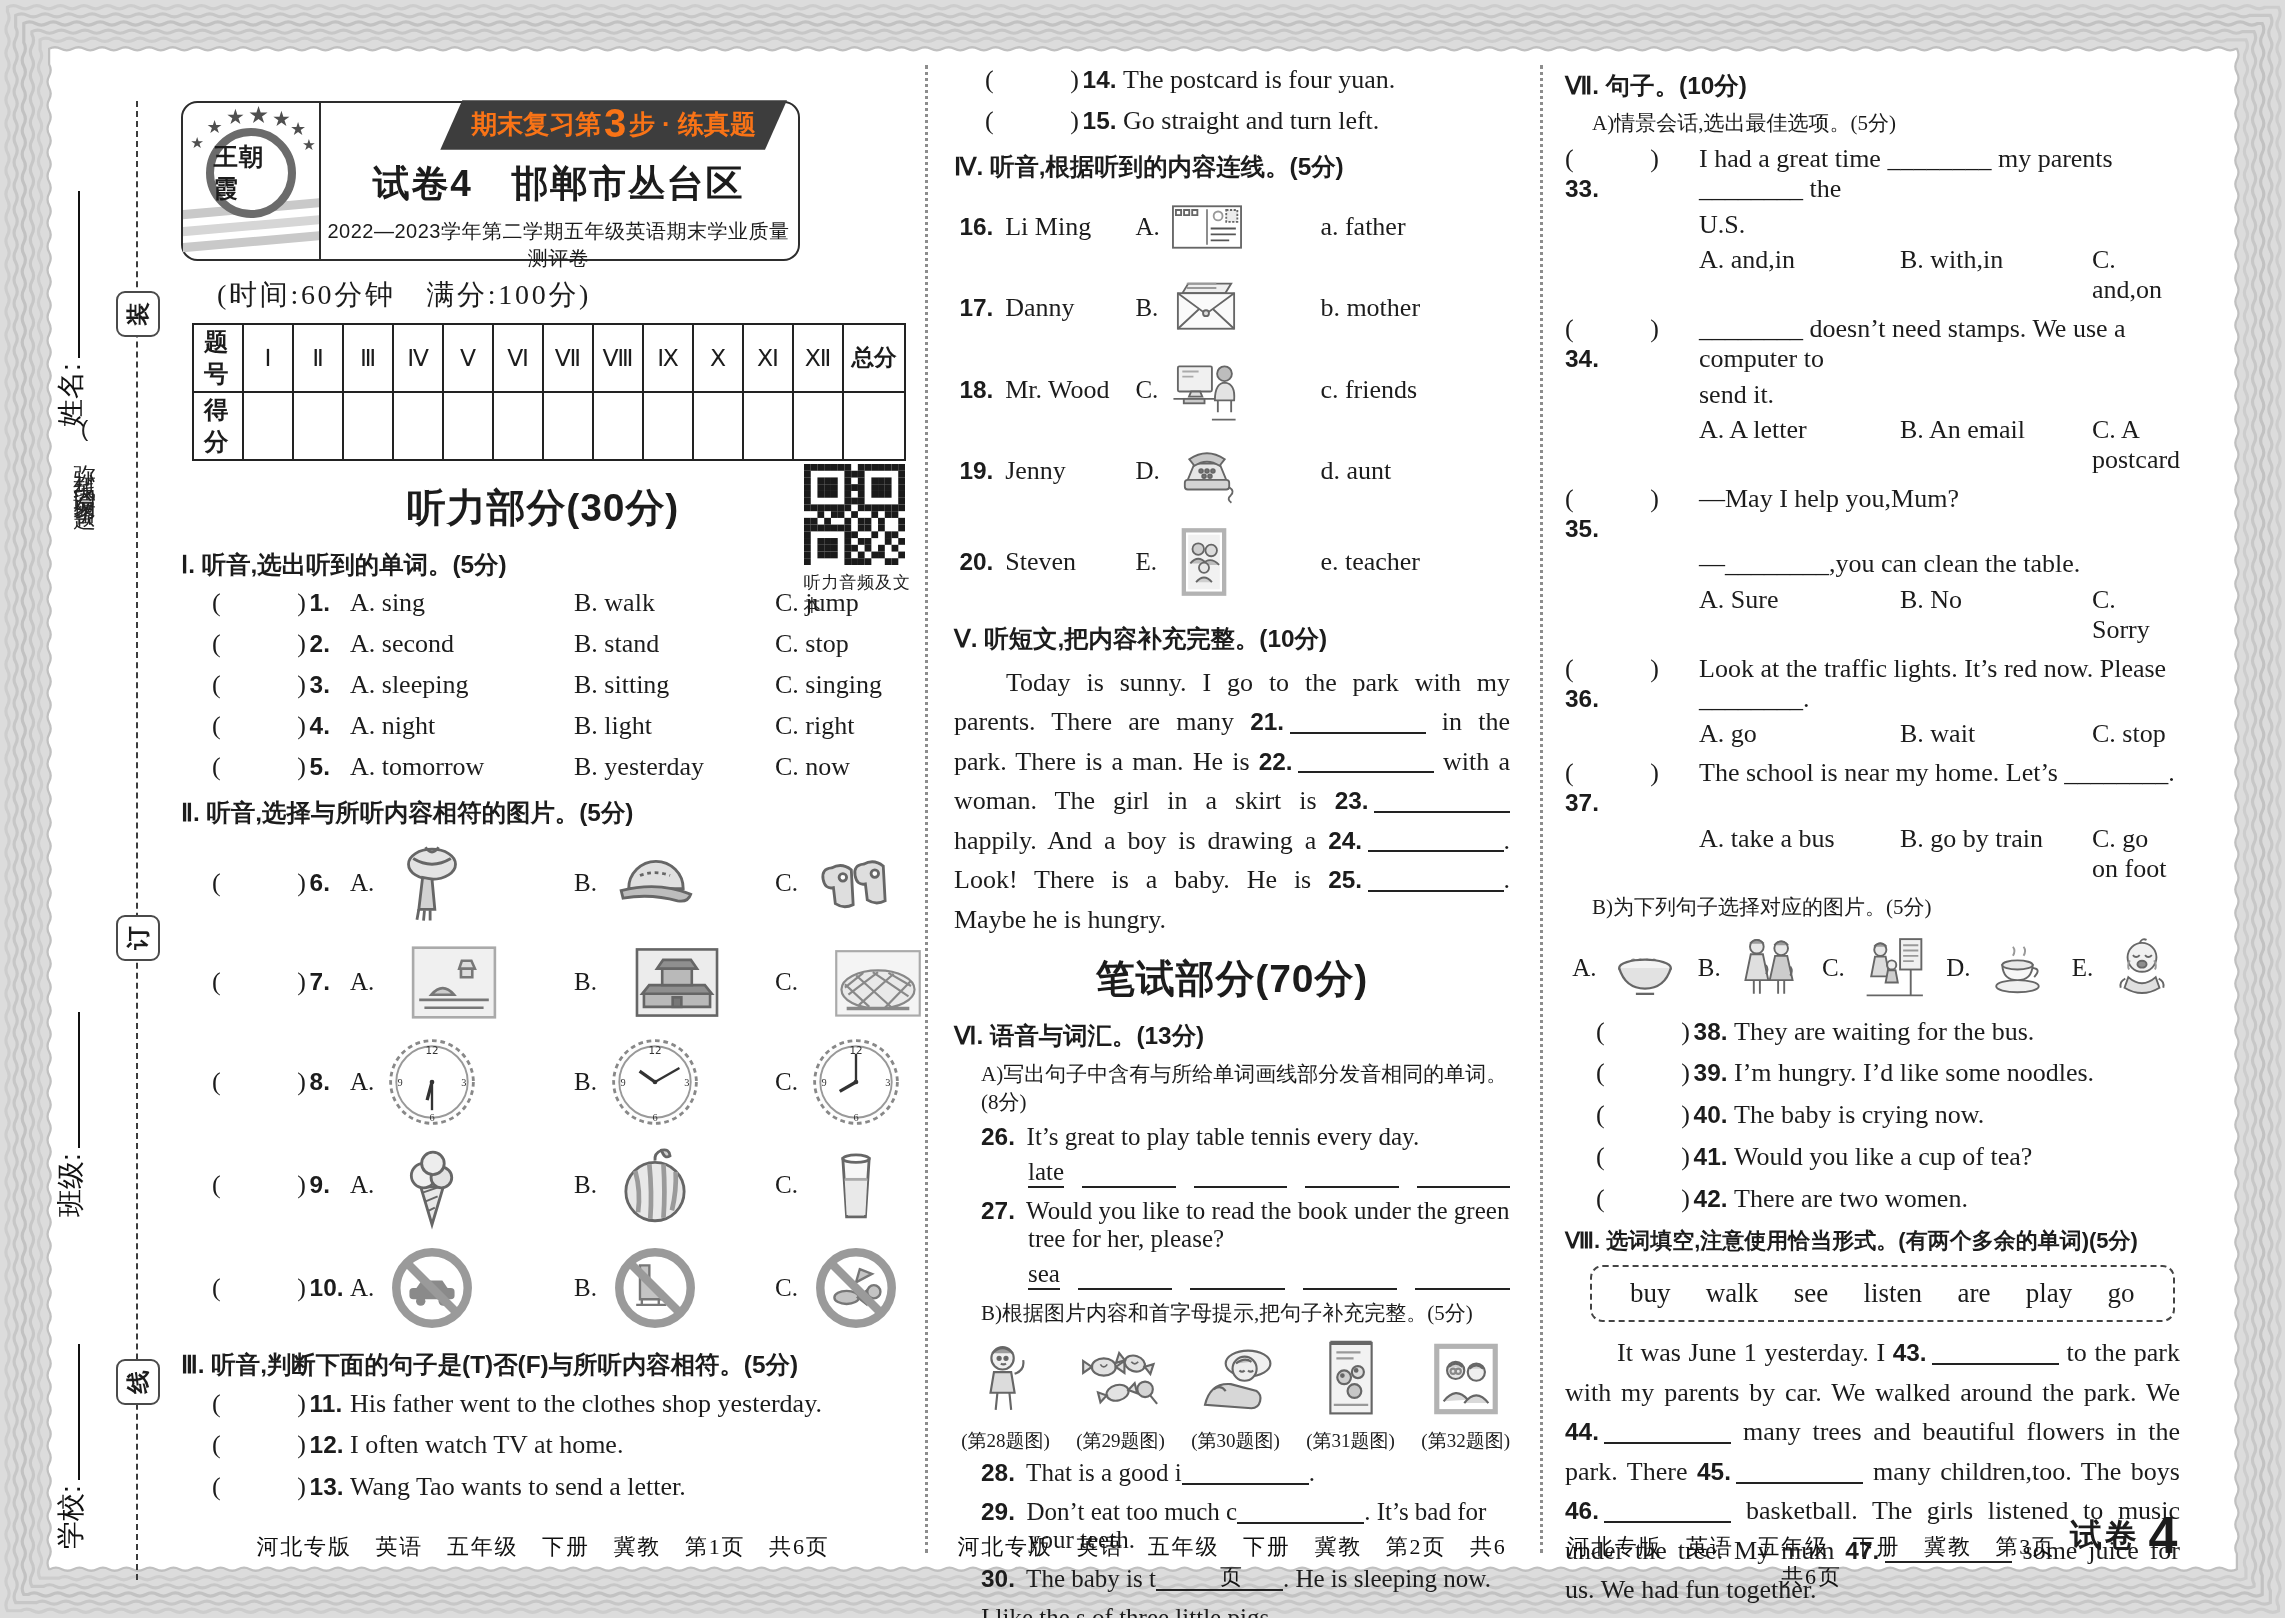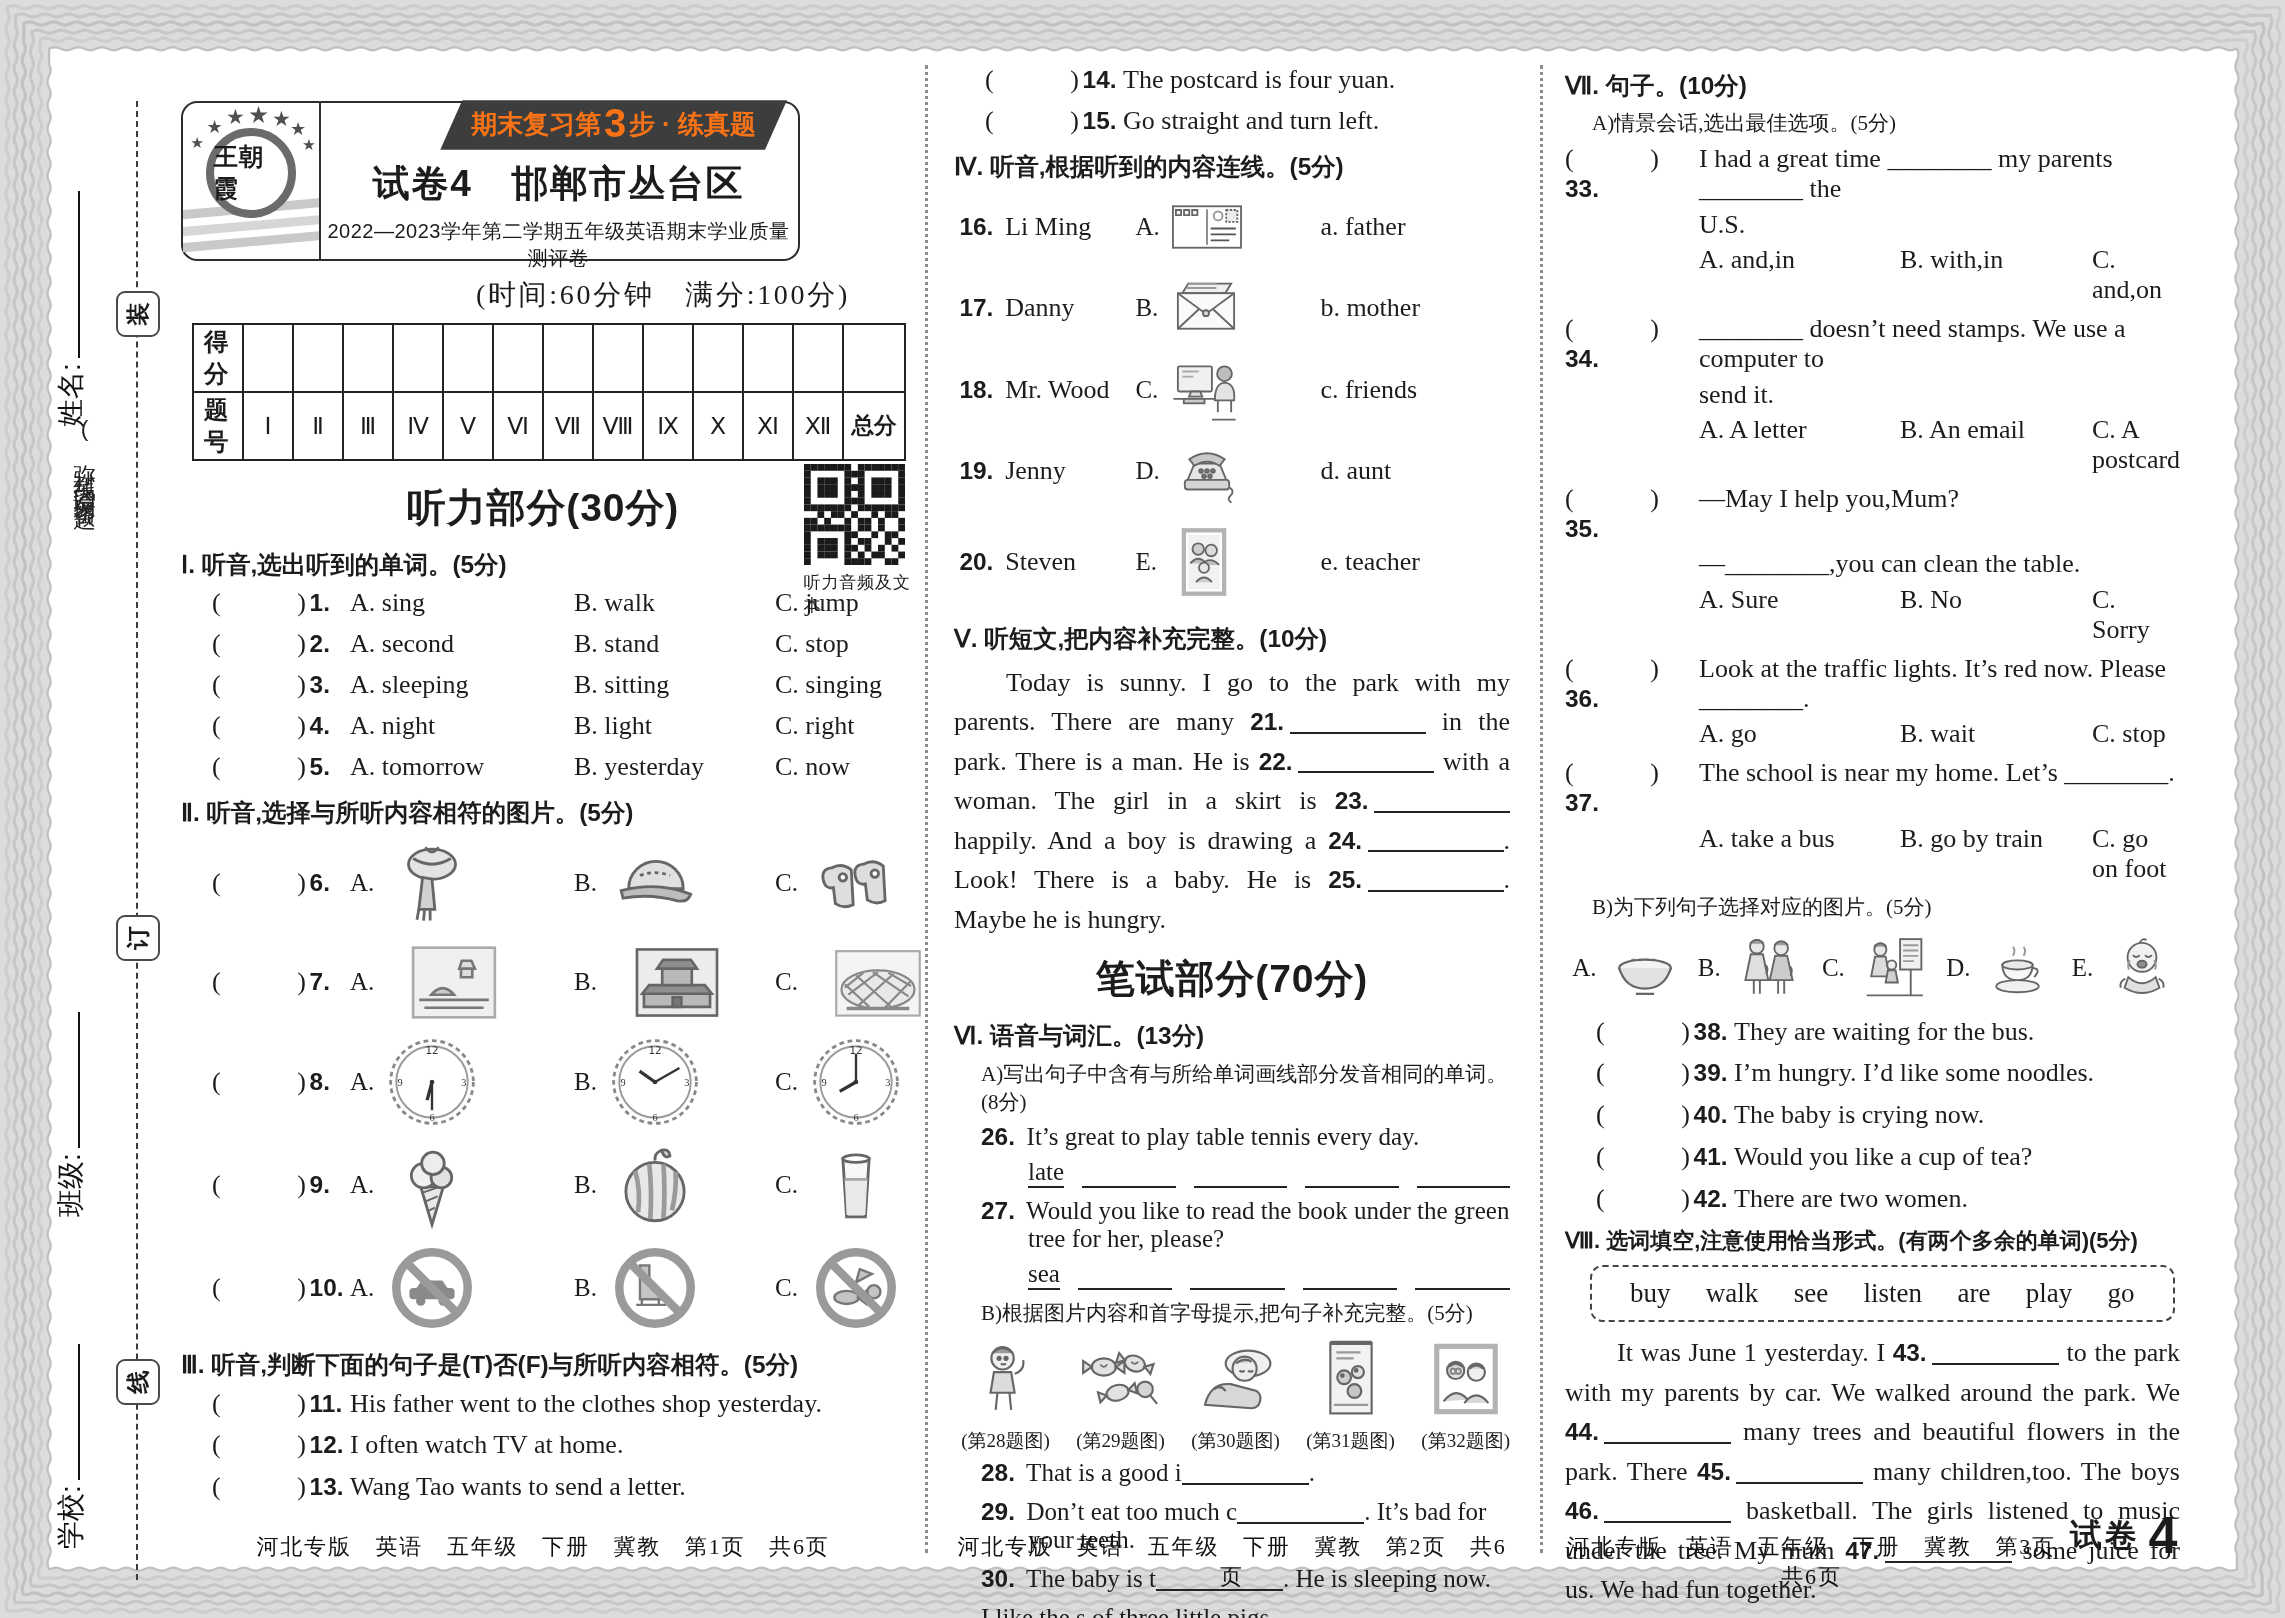--- a/index.html
+++ b/index.html
@@ -33,21 +33,21 @@
                display:flex;align-items:center;justify-content:center;z-index:2;}
   .logo-name{font:700 24.4px "Liberation Sans",sans-serif;letter-spacing:0.9px;}
   .star{position:absolute;color:#4f4f4f;z-index:3;font-family:"DejaVu Sans",sans-serif;}
   .head-right{position:absolute;left:136px;right:0;top:0;bottom:0;text-align:center;}
   .banner{position:absolute;top:-2.7px;right:11px;background:#3d3d3d;color:#f97316;
           font:700 26px "Liberation Sans",sans-serif;padding:6.3px 31px 8.1px;
           clip-path:polygon(22px 0,100% 0,calc(100% - 22px) 100%,0 100%);white-space:nowrap;}
   .big3{font-size:40px;line-height:0;vertical-align:-4.5px;padding:0 2.7px;}
   .paper-title{margin-top:56px;font:700 37px "Liberation Sans",sans-serif;letter-spacing:1.8px;}
   .paper-sub{margin-top:9px;font:500 20px "Liberation Sans",sans-serif;letter-spacing:0.5px;}
-  .meta{margin:14.5px 0 0 36px;text-align:right;width:633px;font:400 28px "Liberation Serif",serif;letter-spacing:2.7px;}
+  .meta{margin:14.5px 0 0 36px;text-align:left;width:633px;font:400 28px "Liberation Serif",serif;letter-spacing:2.7px;}
   
   table.score{border-collapse:collapse;margin:9px 0 0 11px;}
   table.score td{border:2.3px solid #222;text-align:center;height:45px;font:400 23.5px "Liberation Serif",serif;min-width:46px;}
   table.score td.hd{font:600 24.4px "Liberation Sans",sans-serif;width:80px;letter-spacing:3.6px;}
   table.score td.sum{min-width:58px;font:600 22.6px "Liberation Sans",sans-serif;}
   
   .listen-head{position:relative;margin-top:20px;}
   h2{margin:12px;text-align:center;font:700 39px "Liberation Sans",sans-serif;letter-spacing:0.9px;}
   h2.center{margin:12.7px 0 5.4px;}
   .qrwrap{position:absolute;right:-14.5px;top:-16.3px;width:116px;}
@@ -145,50 +145,50 @@
       <div class="head-right">
         <div class="banner"><span>期末复习第</span><b class="big3">3</b><span>步 · 练真题</span></div>
         <div class="paper-title">试卷4　邯郸市丛台区</div>
         <div class="paper-sub">2022—2023学年第二学期五年级英语期末学业质量测评卷</div>
       </div>
     </div>
     <div class="meta">(时间:60分钟　满分:100分)</div>
     <table class="score">
         <tbody id="score-body">
           <tr>
-            <td class="hd">得分</td>
-            <td></td>
-            <td></td>
-            <td></td>
-            <td></td>
-            <td></td>
-            <td></td>
-            <td></td>
-            <td></td>
-            <td></td>
-            <td></td>
-            <td></td>
-            <td></td>
-            <td></td>
-          </tr>
-          <tr>
             <td class="hd">题号</td>
             <td class="">Ⅰ</td>
             <td class="">Ⅱ</td>
             <td class="">Ⅲ</td>
             <td class="">Ⅳ</td>
             <td class="">Ⅴ</td>
             <td class="">Ⅵ</td>
             <td class="">Ⅶ</td>
             <td class="">Ⅷ</td>
             <td class="">Ⅸ</td>
             <td class="">Ⅹ</td>
             <td class="">Ⅺ</td>
             <td class="">Ⅻ</td>
             <td class="sum">总分</td>
+          </tr>
+          <tr>
+            <td class="hd">得分</td>
+            <td></td>
+            <td></td>
+            <td></td>
+            <td></td>
+            <td></td>
+            <td></td>
+            <td></td>
+            <td></td>
+            <td></td>
+            <td></td>
+            <td></td>
+            <td></td>
+            <td></td>
           </tr>
         </tbody>
       </table>
     <div class="listen-head">
       <h2>听力部分(30分)</h2>
       <div class="qrwrap">
         <svg id="qr" width="101" height="101" viewBox="0 0 112 112">
             <rect x="0.0" y="0.0" width="7.5" height="7.5" fill="#1a1a1a"></rect>
             <rect x="7.5" y="0.0" width="7.5" height="7.5" fill="#1a1a1a"></rect>
             <rect x="14.9" y="0.0" width="7.5" height="7.5" fill="#1a1a1a"></rect>

